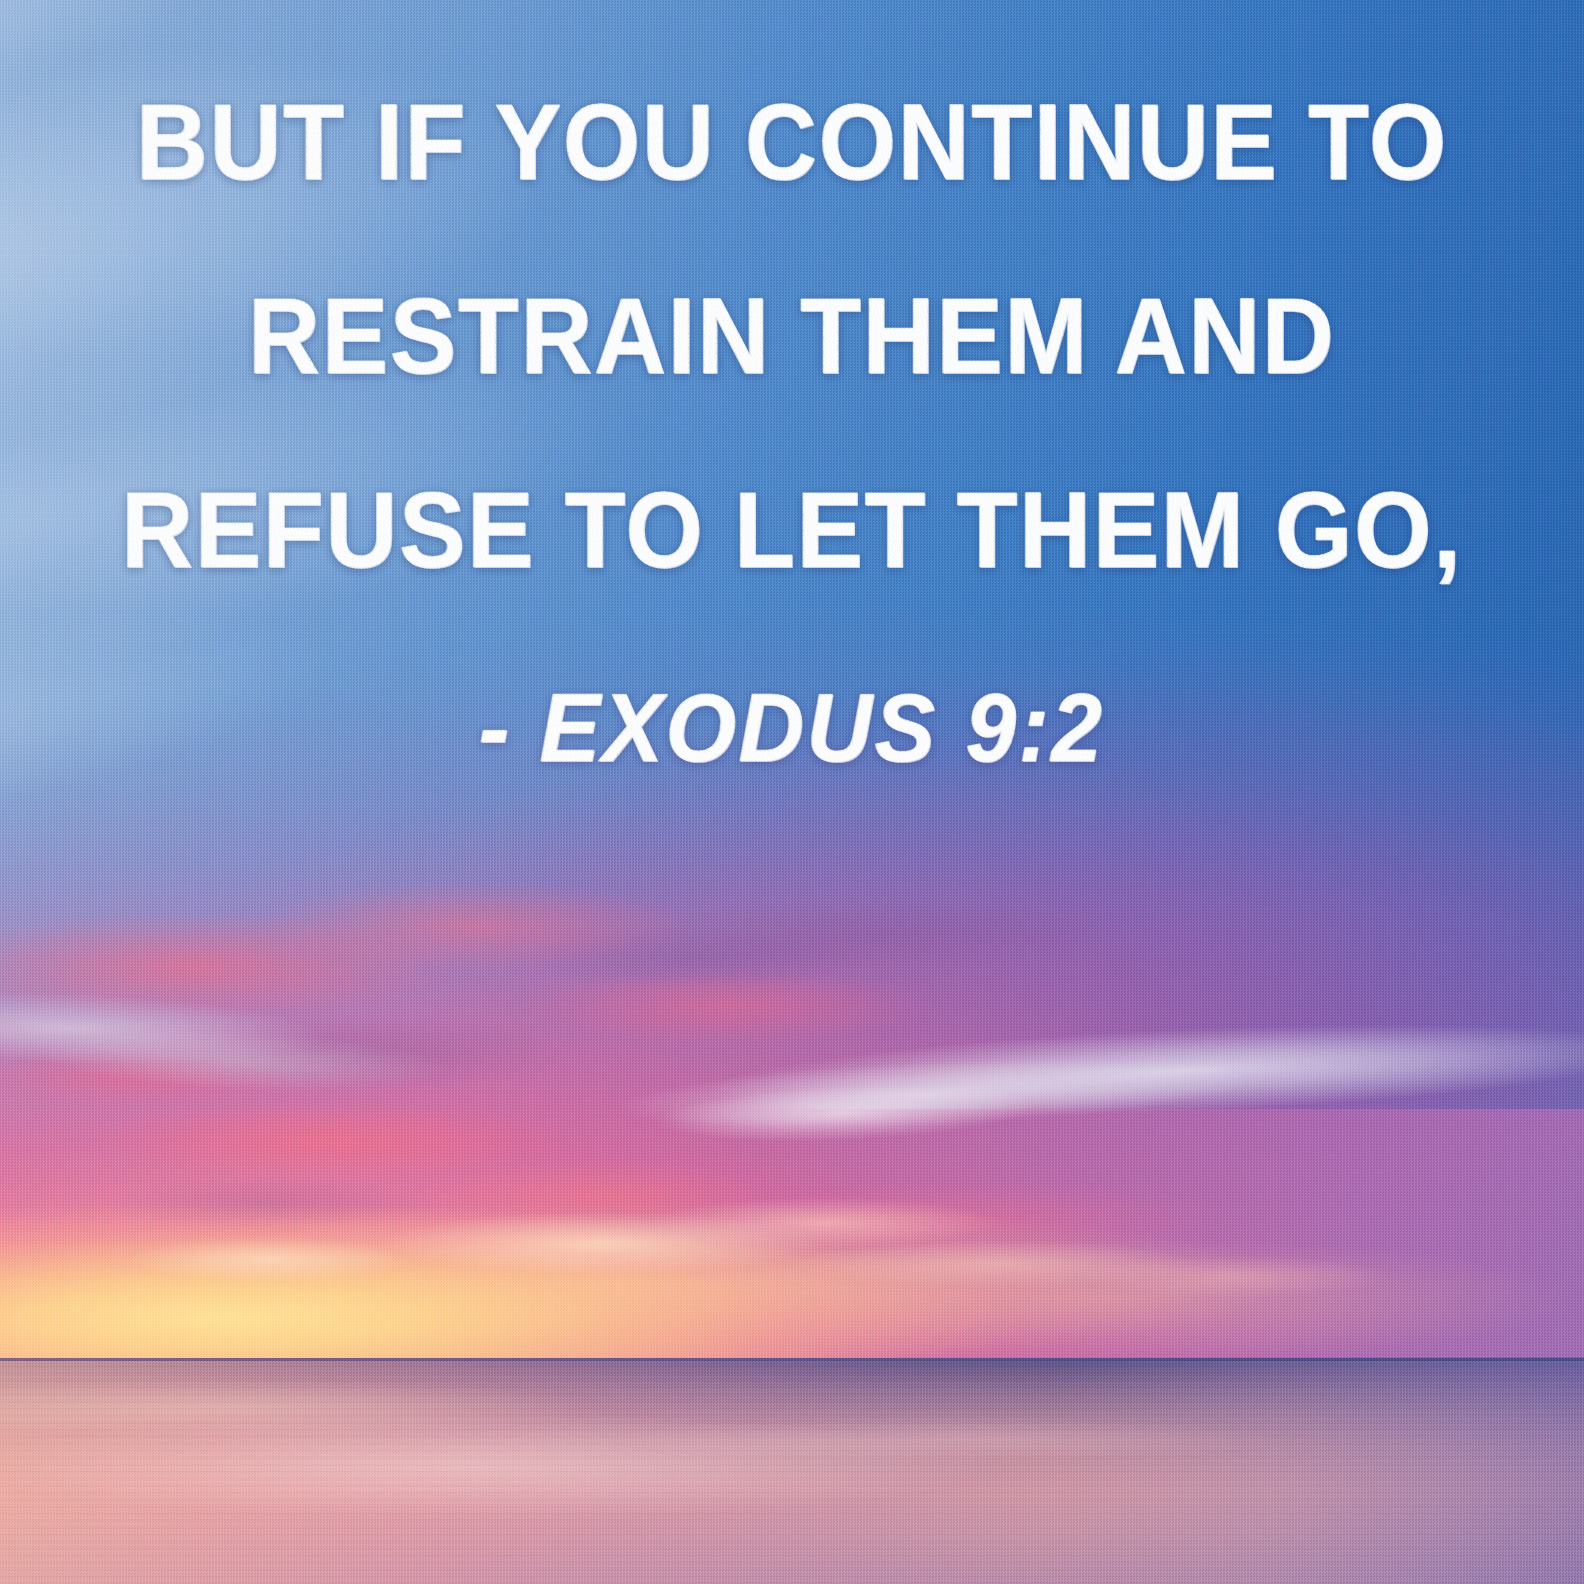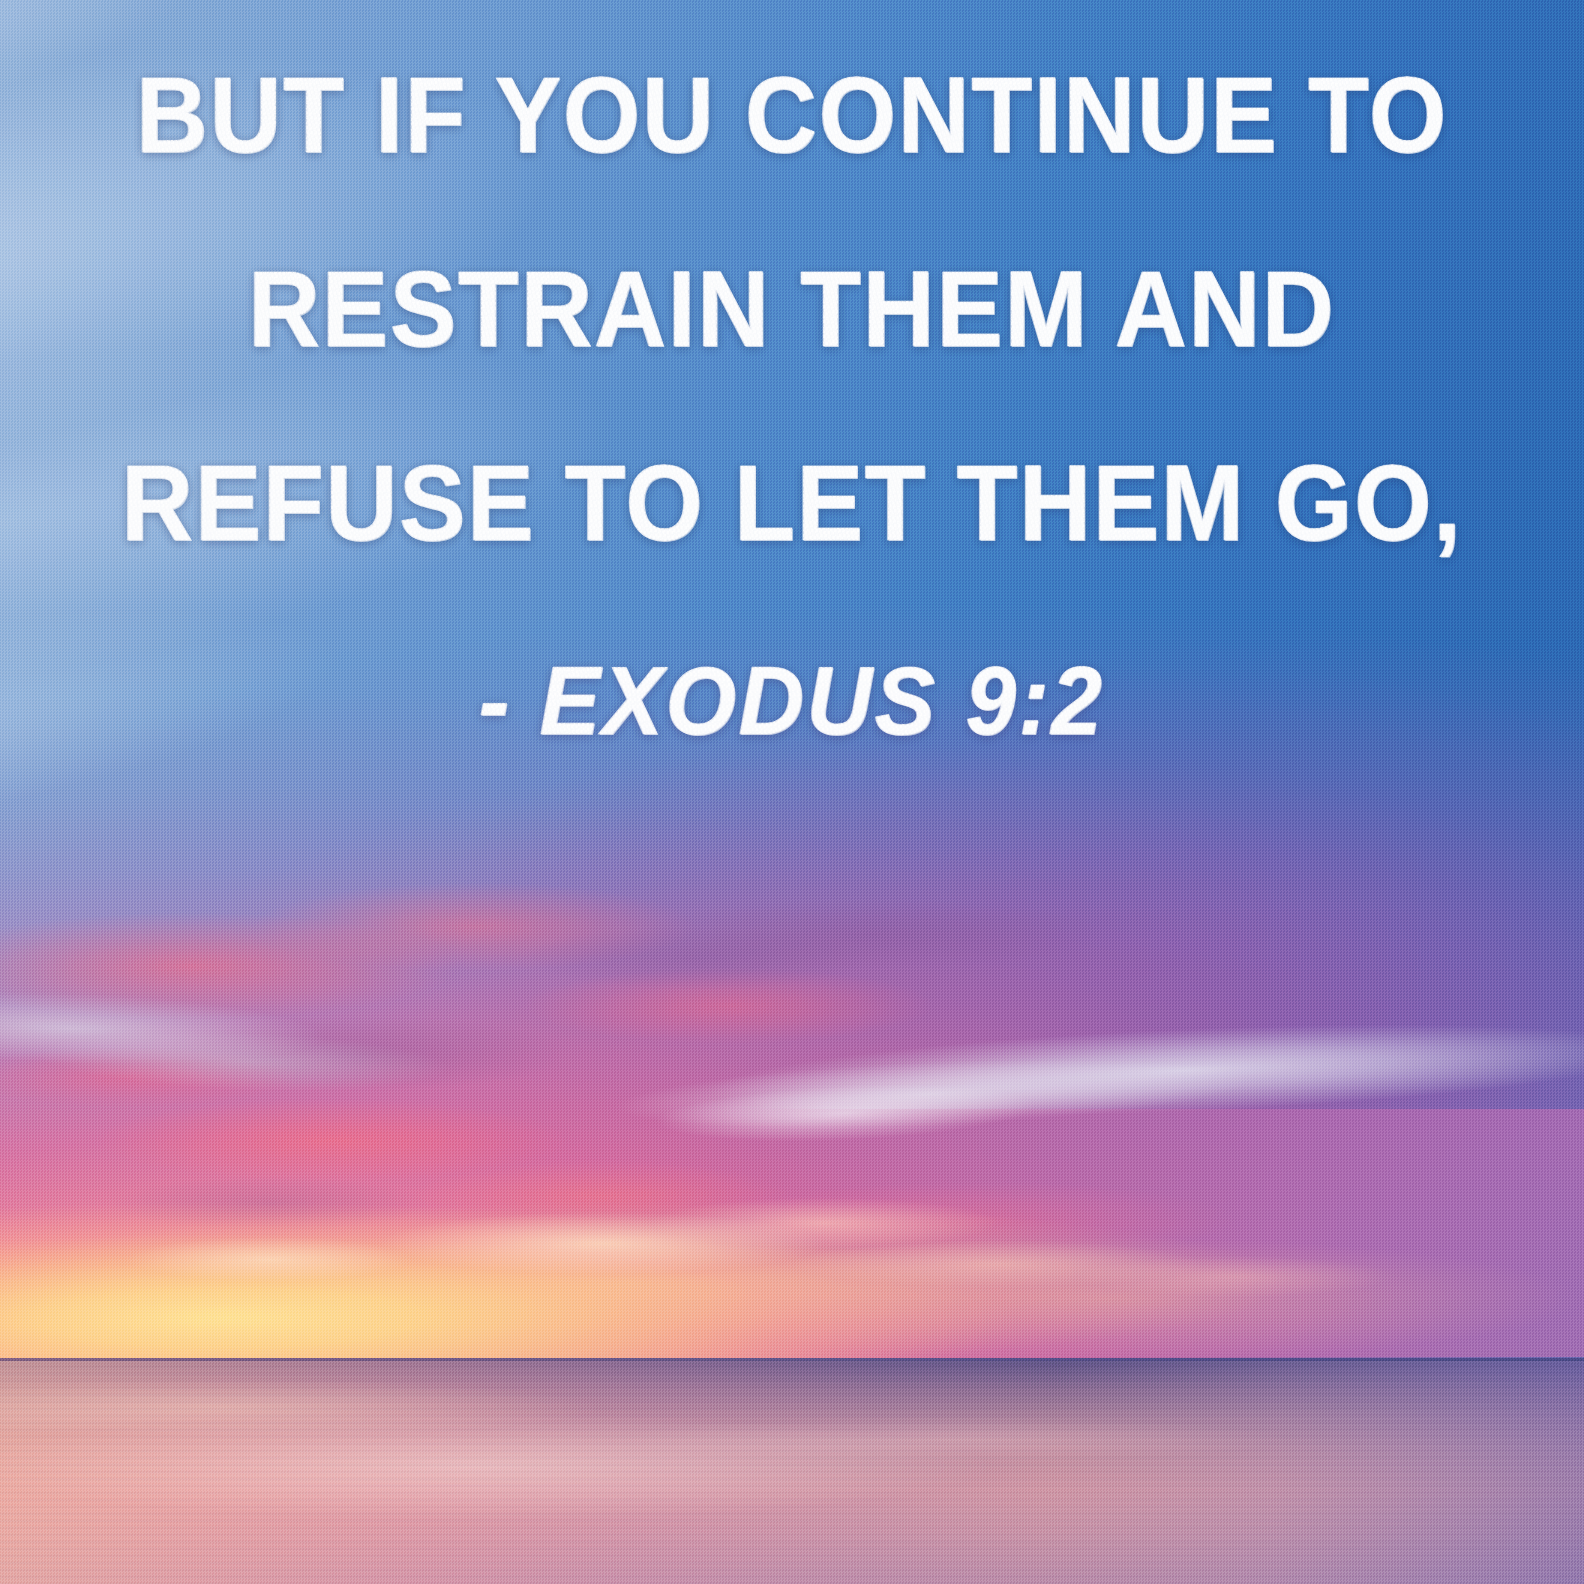--- a/index.html
+++ b/index.html
@@ -284,21 +284,21 @@
 
   
   #verse {
     position: absolute;
     left: 0; top: 0;
     width: 100%;
     height: 100%;
     display: flex;
     flex-direction: column;
     align-items: center;
-    padding-top: 61px;
+    padding-top: 88px;
     box-sizing: border-box;
   }
 
   .verse-line {
     color: #ffffff;
     text-align: center;
     white-space: nowrap;
     font-family: "Liberation Sans Narrow", "Liberation Sans", sans-serif;
     font-weight: 700;
     font-size: 108px;

